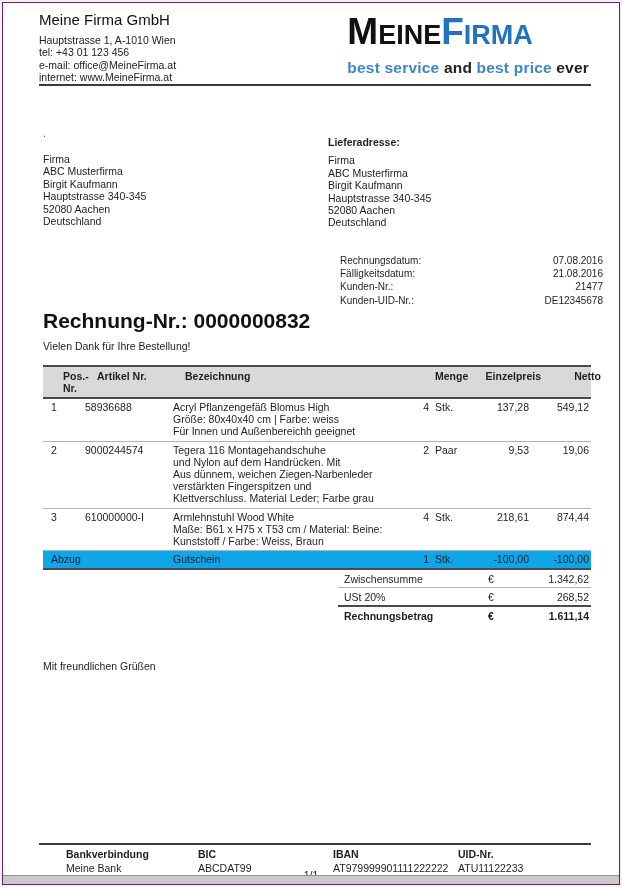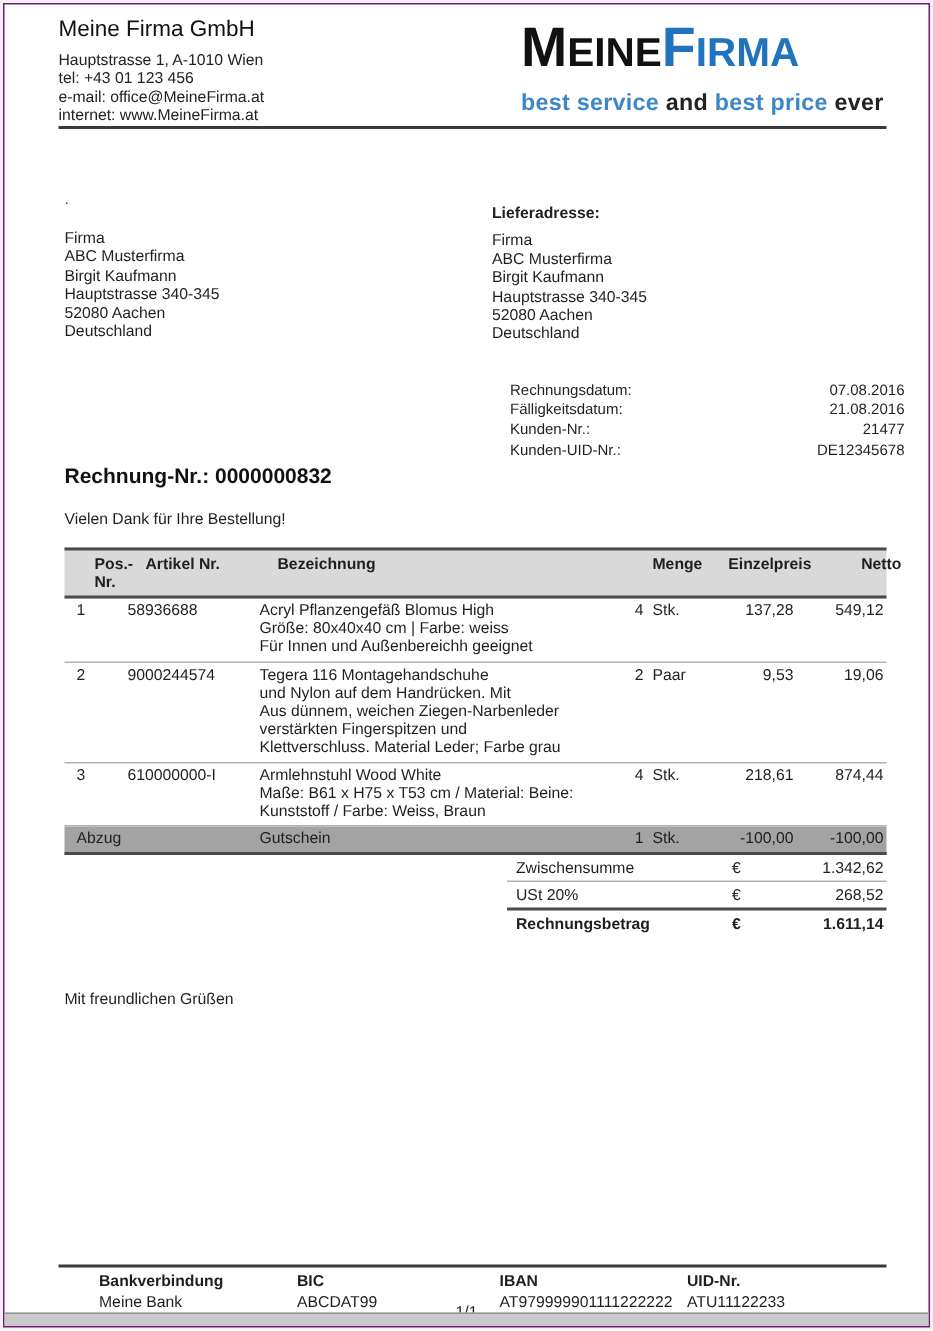--- a/index.html
+++ b/index.html
@@ -27,30 +27,30 @@
   .recipient{position:absolute;left:40px;top:124px;font-size:10.5px;line-height:12.4px;}
   .recipient-dot{height:26px;color:#555;}
   .delivery{position:absolute;left:325px;top:133px;font-size:10.5px;line-height:12.4px;}
   .delivery-label{font-weight:bold;margin-bottom:6px;}
 
   
   .meta{position:absolute;left:325px;top:251px;width:263px;font-size:10px;line-height:13.2px;margin-left:12px;}
   .meta-row{display:flex;justify-content:space-between;}
 
   
-  .title{position:absolute;left:40px;top:306px;font-size:14px;font-weight:bold;color:#111;}
+  .title{position:absolute;left:40px;top:306px;font-size:21px;font-weight:bold;color:#111;}
   .greeting{position:absolute;left:40px;top:337px;font-size:10.5px;}
 
   
   .doc-body{position:absolute;left:40px;top:362px;width:548px;font-size:10.5px;}
   .tgrid{display:grid;grid-template-columns:42px 80px 236px 66px 62px 62px;}
   .thead{background:#d9d9d9;border-top:2px solid #4a4a4a;border-bottom:2px solid #4a4a4a;
          font-weight:bold;padding:3px 12px;}
   .trow{padding:2px 0 3px;border-bottom:1px solid #b3b3b3;line-height:12.2px;}
-  .trow.deduction{background:#a3a3a3;border-bottom:2px solid #4a4a4a;}
+  .trow.deduction{background:#0ea5e9;border-bottom:2px solid #4a4a4a;}
   .c-pos{padding-left:8px;}
   .c-bez{padding-left:8px;}
   .c-menge-h{padding-left:22px;}
   .c-menge{display:flex;}
   .c-menge .qty{width:28px;text-align:right;}
   .c-menge .unit{margin-left:6px;}
   .c-ep,.c-net{text-align:right;}
   .c-net{padding-right:2px;}
   .desc-line{line-height:12.2px;}
 

